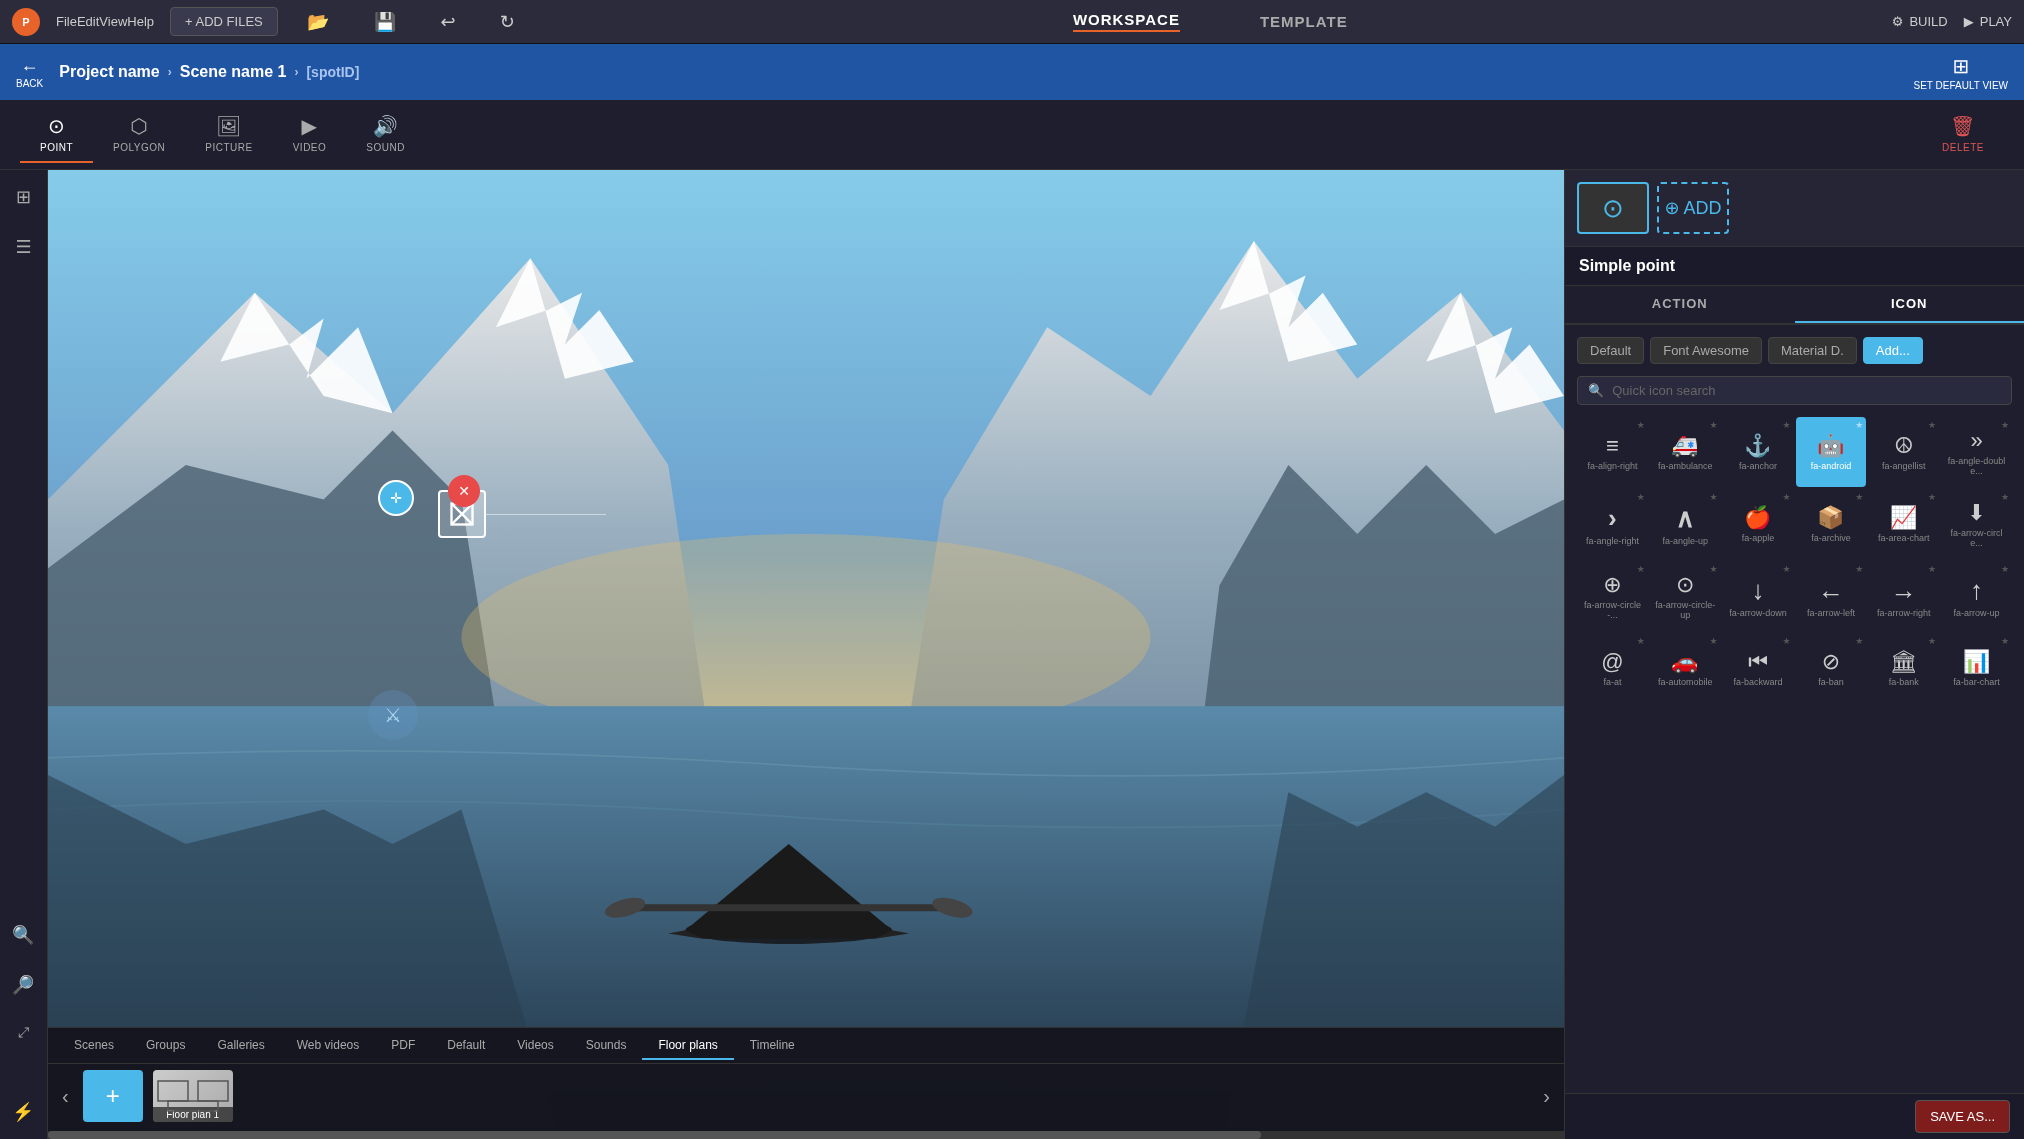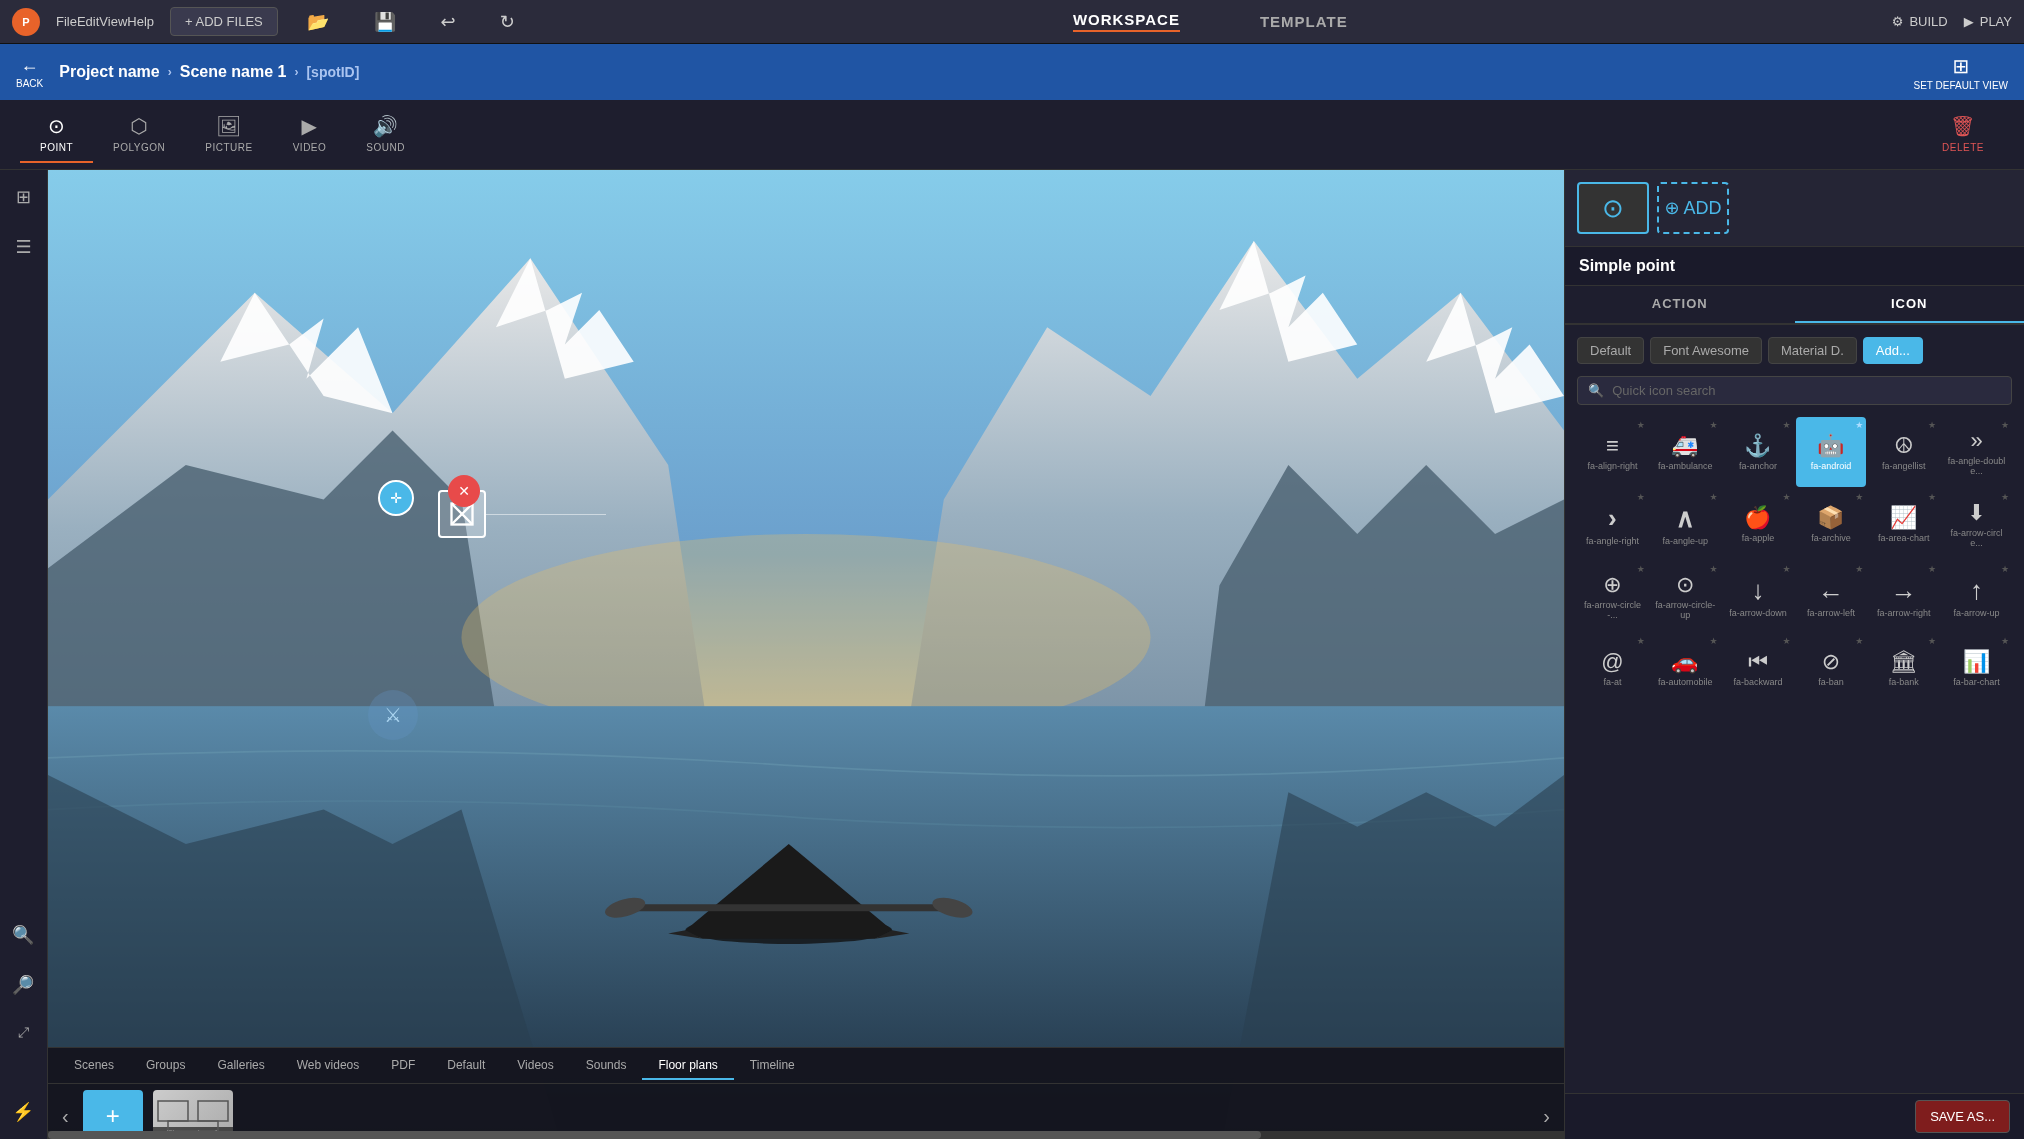--- a/index.html
+++ b/index.html
@@ -50,21 +50,21 @@
     .spot-move { width: 36px; height: 36px; background: #4ab8e8; border-radius: 50%; display: flex; align-items: center; justify-content: center; color: #fff; font-size: 14px; cursor: move; position: absolute; top: -10px; left: -60px; border: 2px solid #fff; }
     .spot-delete { width: 32px; height: 32px; background: #e84a4a; border-radius: 50%; display: flex; align-items: center; justify-content: center; color: #fff; font-size: 14px; cursor: pointer; position: absolute; top: -15px; left: 10px; }
     .spot-icon-box { width: 48px; height: 48px; background: rgba(255,255,255,0.2); border: 2px solid #fff; border-radius: 4px; display: flex; align-items: center; justify-content: center; color: #fff; font-size: 18px; cursor: pointer; }
     .spot-line { position: absolute; top: 24px; left: 48px; width: 120px; height: 1px; background: rgba(255,255,255,0.5); }
 
     
     .kayak-marker { position: absolute; top: 520px; left: 320px; width: 50px; height: 50px; background: rgba(100,150,200,0.3); border-radius: 50%; display: flex; align-items: center; justify-content: center; cursor: pointer; }
     .kayak-icon { font-size: 20px; color: #aad4f0; }
 
     
-    .bottom-tabs { position: absolute; bottom: 0; left: 0; right: 0; background: rgba(20,20,30,0.95); height: 92px; border-top: 1px solid #333; }
+    .bottom-tabs { position: absolute; bottom: 0; left: 0; right: 0; background: rgba(20,20,30,0.95); height: 112px; border-top: 1px solid #333; }
     .tabs-nav { display: flex; gap: 0; padding: 0 10px; border-bottom: 1px solid #333; height: 36px; align-items: center; overflow-x: auto; }
     .tab-item { padding: 6px 16px; font-size: 12px; color: #aaa; cursor: pointer; white-space: nowrap; border-bottom: 2px solid transparent; }
     .tab-item.active { color: #fff; border-bottom: 2px solid #4ab8e8; }
     .tabs-content { display: flex; align-items: center; gap: 10px; padding: 6px 10px; height: 64px; }
     .tab-thumb { width: 60px; height: 52px; background: #4ab8e8; border-radius: 4px; display: flex; align-items: center; justify-content: center; border: 2px solid #4ab8e8; cursor: pointer; }
     .tab-thumb-add { font-size: 24px; color: #fff; }
     .tab-thumb-img { width: 80px; height: 52px; background: #555; border-radius: 4px; cursor: pointer; position: relative; display: flex; align-items: flex-end; justify-content: center; overflow: hidden; }
     .thumb-label { font-size: 10px; color: #fff; background: rgba(0,0,0,0.6); width: 100%; text-align: center; padding: 2px; }
     .prev-btn, .next-btn { background: none; border: none; color: #aaa; font-size: 20px; cursor: pointer; padding: 4px; }
 

